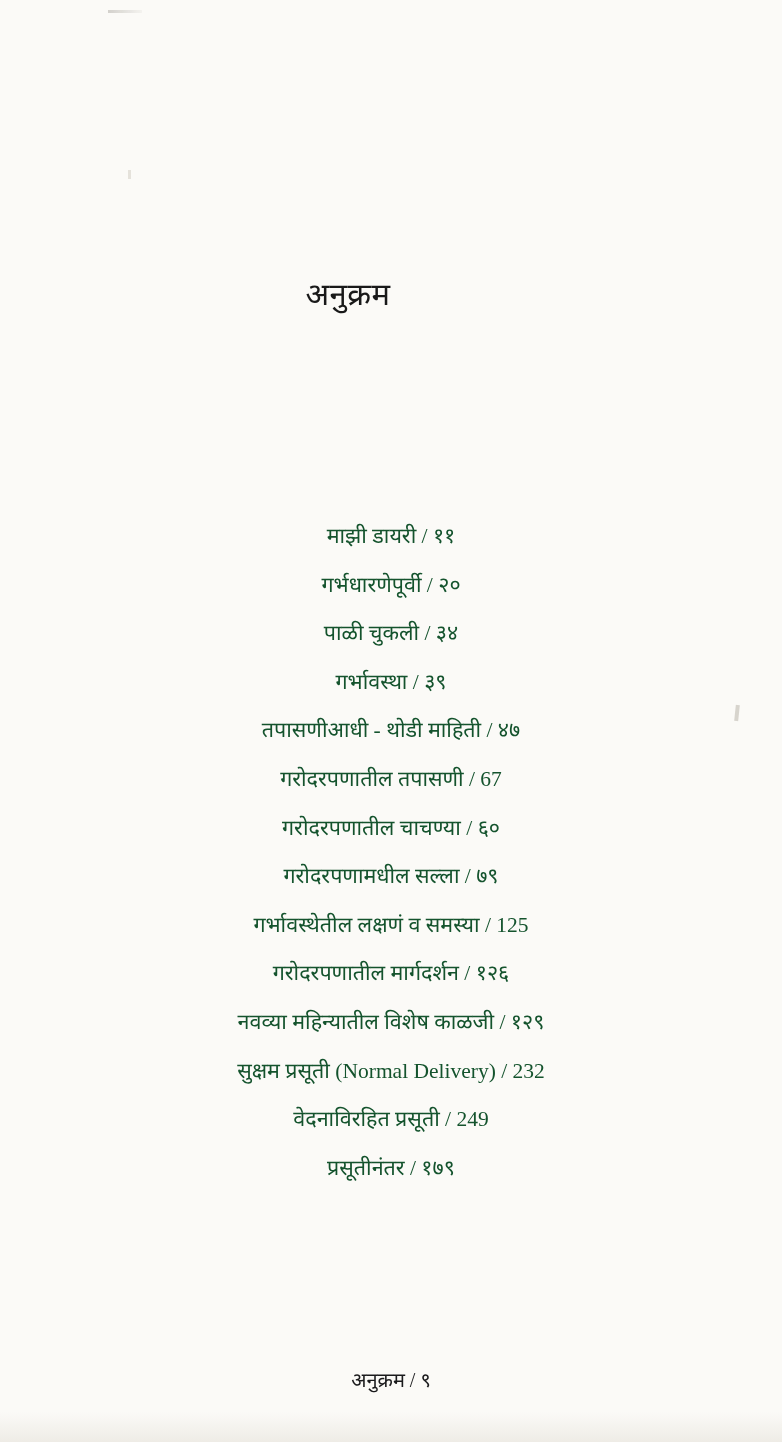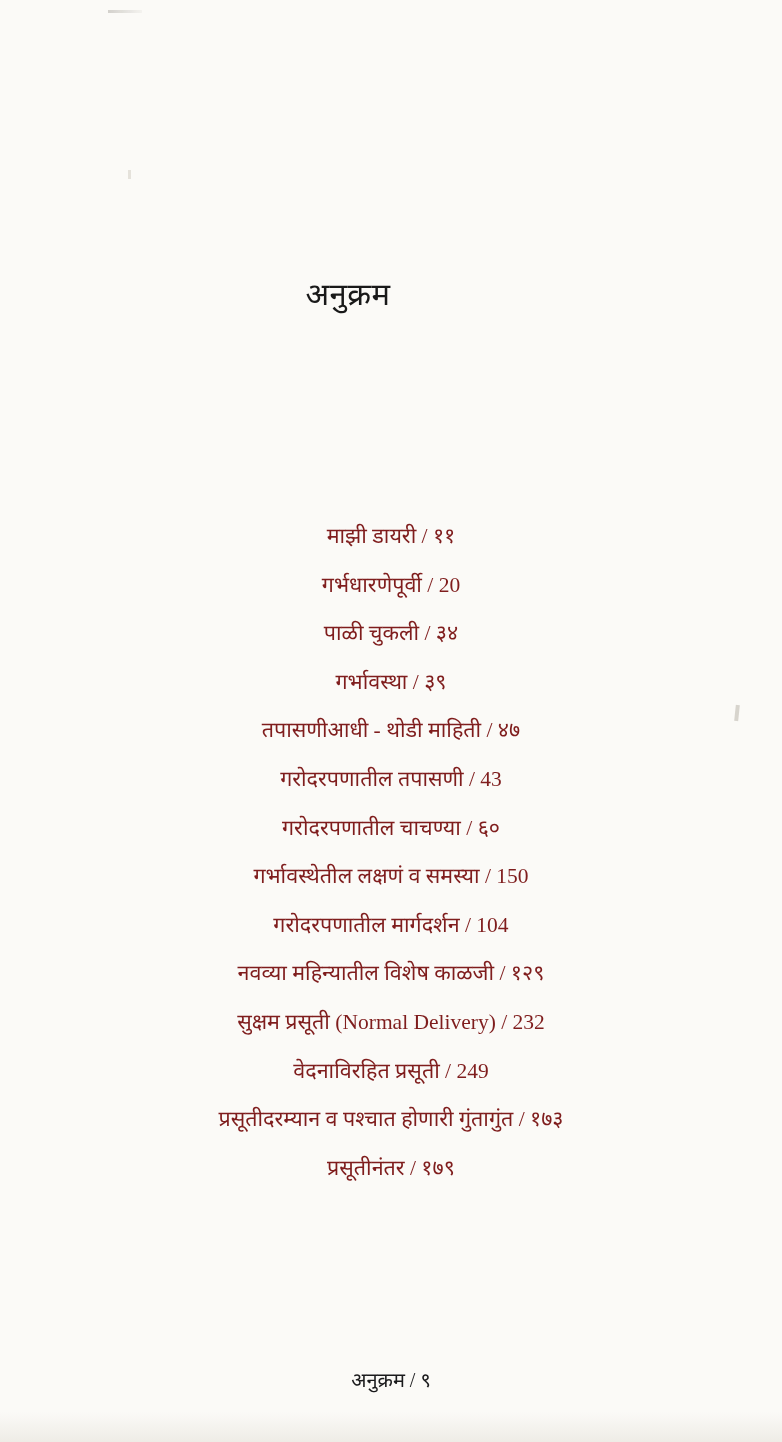--- a/index.html
+++ b/index.html
@@ -75,21 +75,21 @@
   .toc-list {
     position: absolute;
     top: 512px;
     left: 0;
     width: 782px;
     text-align: center;
   }
   .toc-entry {
     font-size: 21.5px;
     line-height: 48.6px;
-    color: #7f1d1d;
+    color: #14532d;
     white-space: nowrap;
   }
 
   .footer {
     position: absolute;
     top: 1366px;
     left: 0;
     width: 782px;
     text-align: center;
     font-size: 20px;
@@ -102,31 +102,31 @@
 <div class="page">
 
   <div class="scan-mark-top"></div>
   <div class="scan-mark-left"></div>
   <div class="scan-mark-right"></div>
 
   <div class="toc-title">अनुक्रम</div>
 
   <div class="toc-list">
     <div class="toc-entry">माझी डायरी / ११</div>
-    <div class="toc-entry">गर्भधारणेपूर्वी / 20</div>
+    <div class="toc-entry">गर्भधारणेपूर्वी / २०</div>
     <div class="toc-entry">पाळी चुकली / ३४</div>
     <div class="toc-entry">गर्भावस्था / ३९</div>
     <div class="toc-entry">तपासणीआधी - थोडी माहिती / ४७</div>
-    <div class="toc-entry">गरोदरपणातील तपासणी / 43</div>
+    <div class="toc-entry">गरोदरपणातील तपासणी / 67</div>
     <div class="toc-entry">गरोदरपणातील चाचण्या / ६०</div>
-    <div class="toc-entry">गर्भावस्थेतील लक्षणं व समस्या / 150</div>
-    <div class="toc-entry">गरोदरपणातील मार्गदर्शन / 104</div>
+    <div class="toc-entry">गरोदरपणामधील सल्ला / ७९</div>
+    <div class="toc-entry">गर्भावस्थेतील लक्षणं व समस्या / 125</div>
+    <div class="toc-entry">गरोदरपणातील मार्गदर्शन / १२६</div>
     <div class="toc-entry">नवव्या महिन्यातील विशेष काळजी / १२९</div>
     <div class="toc-entry">सुक्षम प्रसूती (Normal Delivery) / 232</div>
     <div class="toc-entry">वेदनाविरहित प्रसूती / 249</div>
-    <div class="toc-entry">प्रसूतीदरम्यान व पश्चात होणारी गुंतागुंत / १७३</div>
     <div class="toc-entry">प्रसूतीनंतर / १७९</div>
   </div>
 
   <div class="footer">अनुक्रम / ९</div>
 
   <div class="scan-shade-bottom"></div>
 </div>
 
 </body></html>

